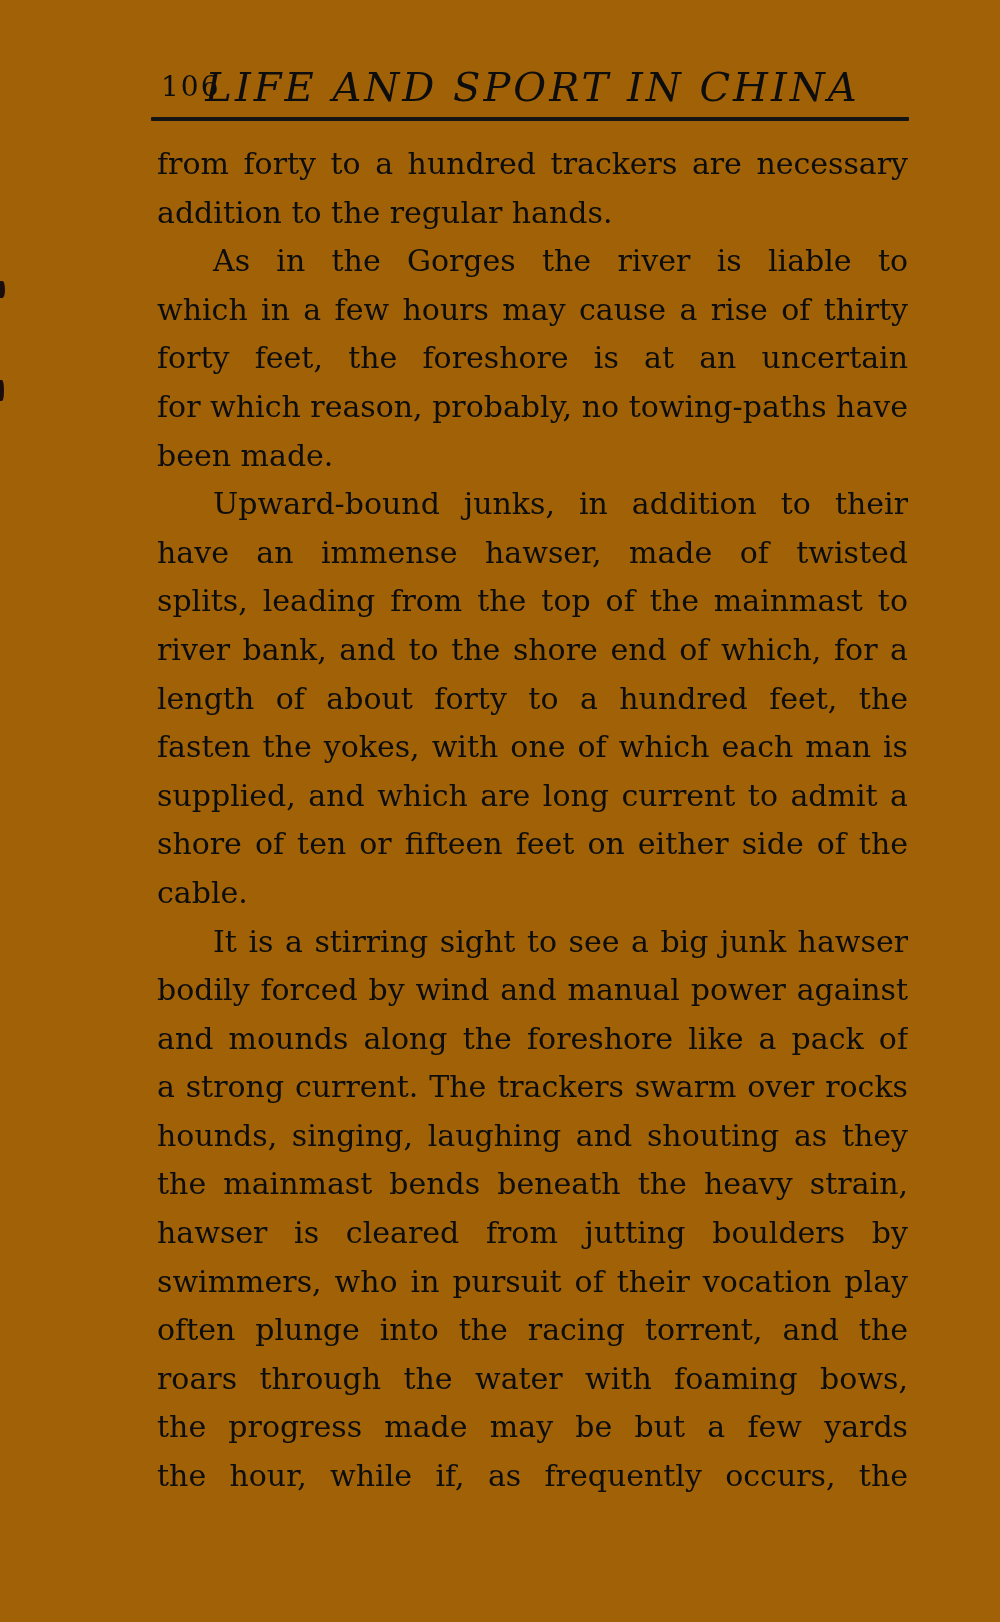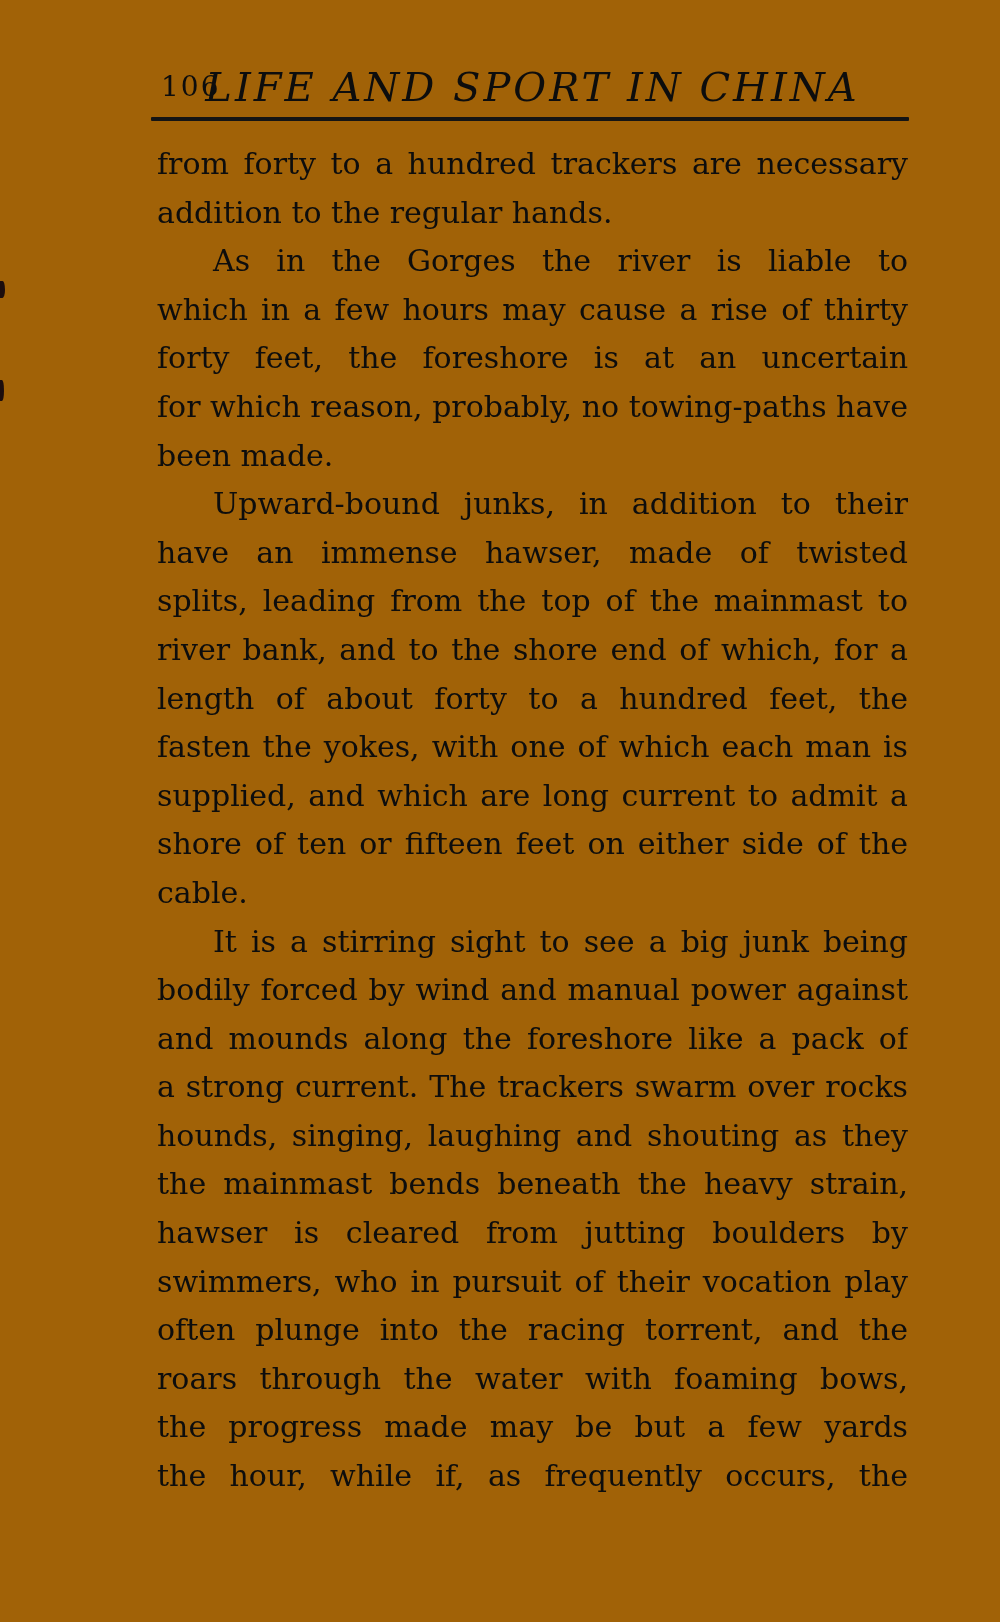--- a/index.html
+++ b/index.html
@@ -115,21 +115,21 @@
           <div class="line">have an immense hawser, made of twisted bamboo</div>
           <div class="line">splits, leading from the top of the mainmast to the</div>
           <div class="line">river bank, and to the shore end of which, for a</div>
           <div class="line">length of about forty to a hundred feet, the trackers</div>
           <div class="line">fasten the yokes, with one of which each man is</div>
           <div class="line">supplied, and which are long current to admit a</div>
           <div class="line">shore of ten or fifteen feet on either side of the</div>
           <div class="line plain">cable.</div>
         </div>
         <div class="paragraph">
-          <div class="line indent">It is a stirring sight to see a big junk being</div>
+          <div class="line indent">It is a stirring sight to see a big junk hawser</div>
           <div class="line">bodily forced by wind and manual power against</div>
           <div class="line">and mounds along the foreshore like a pack of</div>
           <div class="line">a strong current. The trackers swarm over rocks</div>
           <div class="line">hounds, singing, laughing and shouting as they go,</div>
           <div class="line">the mainmast bends beneath the heavy strain, the</div>
           <div class="line">hawser is cleared from jutting boulders by intrepid</div>
           <div class="line">swimmers, who in pursuit of their vocation play</div>
           <div class="line">often plunge into the racing torrent, and the vessel</div>
           <div class="line">roars through the water with foaming bows, though</div>
           <div class="line">the progress made may be but a few yards within</div>

